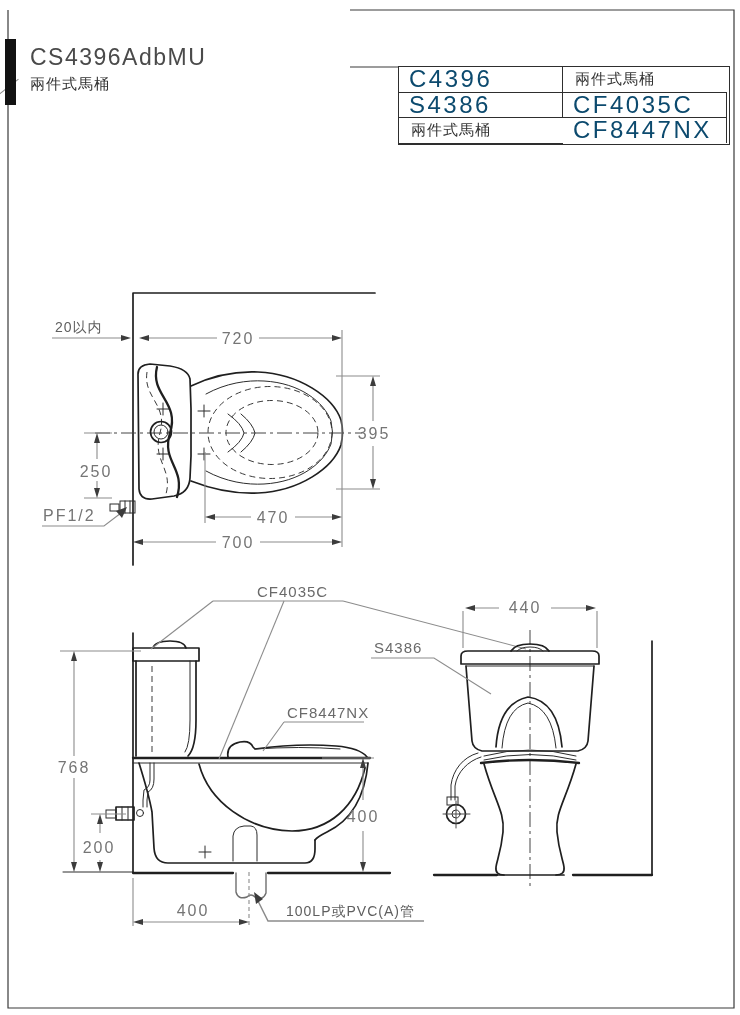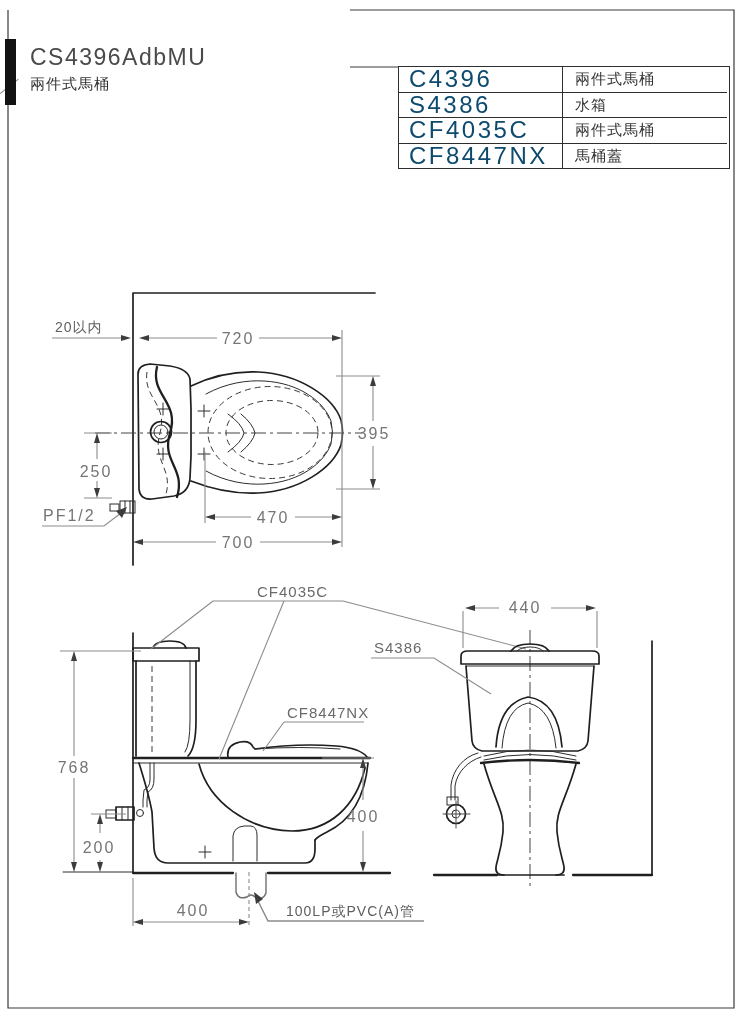--- a/index.html
+++ b/index.html
@@ -272,20 +272,18 @@
   <div class="diag"></div>
   <div class="blackbar"></div>
   <div class="tb-title">CS4396AdbMU</div>
   <div class="tb-sub">兩件式馬桶</div>
 </div>
 
 <div class="parts">
   <div class="cell code">C4396</div>
   <div class="cell cname">兩件式馬桶</div>
   <div class="cell code">S4386</div>
-  <div class="cell cname">水箱</div>
   <div class="cell code">CF4035C</div>
   <div class="cell cname">兩件式馬桶</div>
   <div class="cell code last">CF8447NX</div>
-  <div class="cell cname last">馬桶蓋</div>
 </div>
 
 </div>
 
 </body></html>

